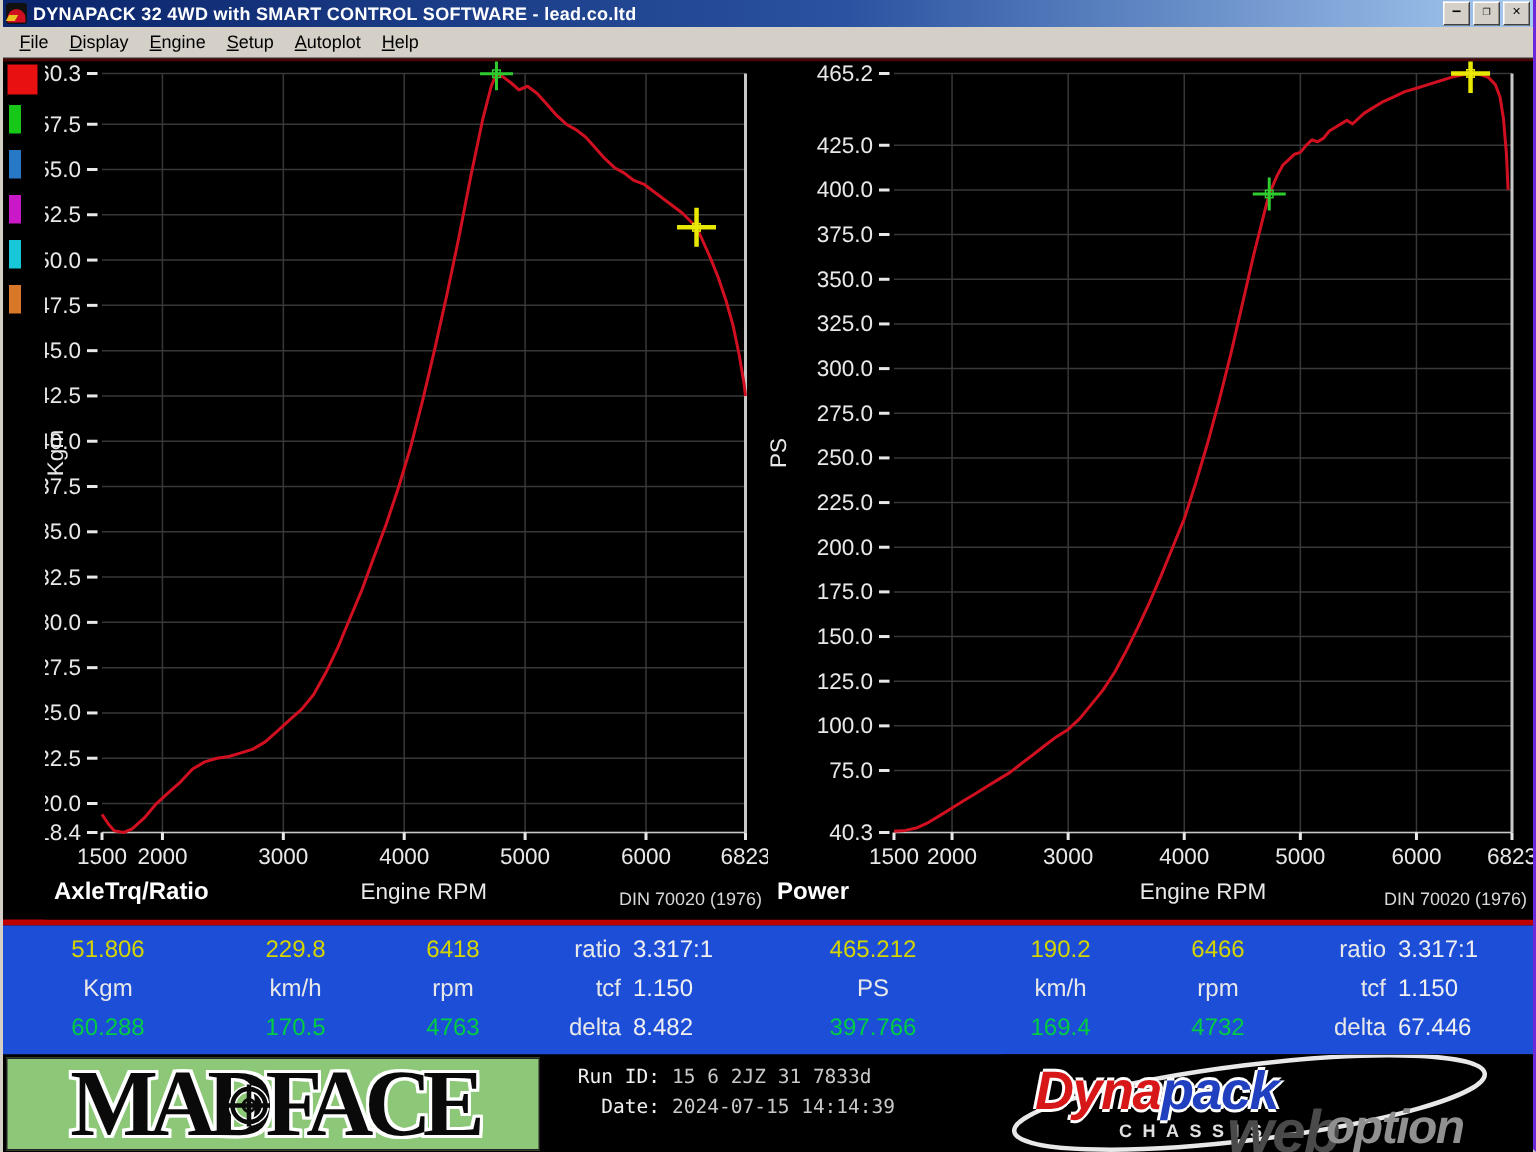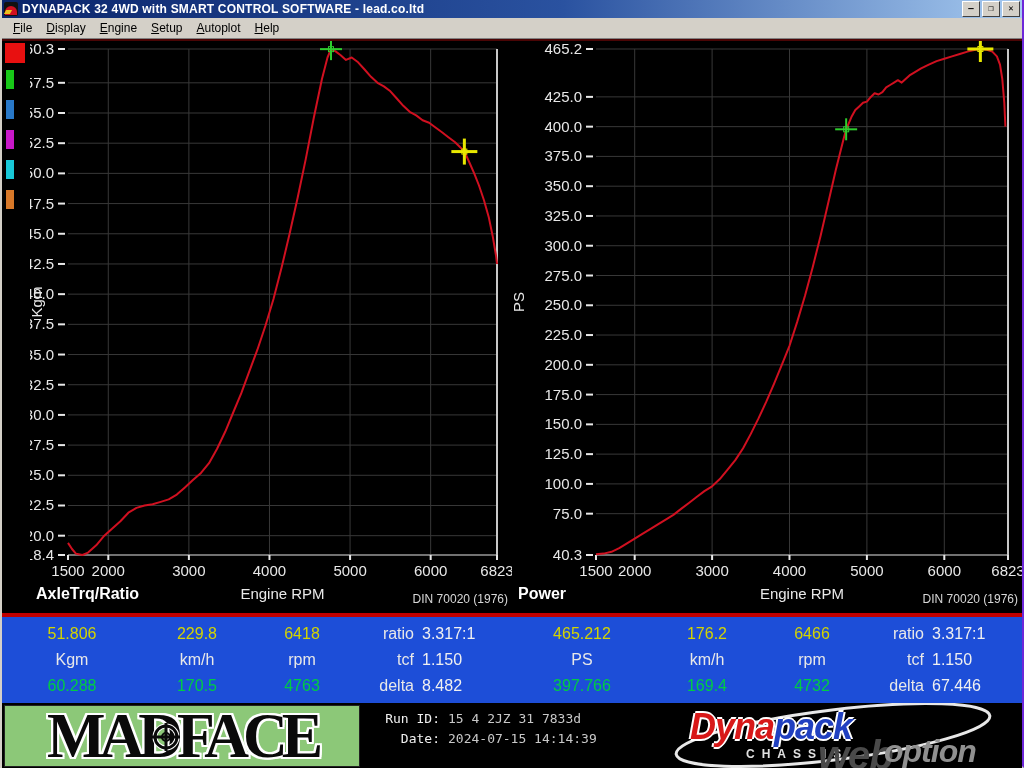--- a/index.html
+++ b/index.html
@@ -288,21 +288,21 @@
       <div class="ro key">tcf</div>
       <div class="ro kv">1.150</div>
       <div class="ro num green">60.288</div>
       <div class="ro num green">170.5</div>
       <div class="ro num green">4763</div>
       <div class="ro key cyan">delta</div>
       <div class="ro kv cyan">8.482</div>
     </div>
     <div class="readout-half">
       <div class="ro num yellow">465.212</div>
-      <div class="ro num yellow">176.2</div>
+      <div class="ro num yellow">190.2</div>
       <div class="ro num yellow">6466</div>
       <div class="ro key">ratio</div>
       <div class="ro kv">3.317:1</div>
       <div class="ro num white">PS</div>
       <div class="ro num white">km/h</div>
       <div class="ro num white">rpm</div>
       <div class="ro key">tcf</div>
       <div class="ro kv">1.150</div>
       <div class="ro num green">397.766</div>
       <div class="ro num green">169.4</div>
@@ -319,21 +319,21 @@
         <circle cx="15" cy="15" r="11" fill="none" stroke="#fff" stroke-width="5"></circle>
         <circle cx="15" cy="15" r="11" fill="none" stroke="#0a0a0a" stroke-width="3"></circle>
         <line x1="15" y1="1" x2="15" y2="29" stroke="#0a0a0a" stroke-width="3"></line>
         <line x1="1" y1="15" x2="29" y2="15" stroke="#0a0a0a" stroke-width="3"></line>
         <circle cx="15" cy="15" r="4" fill="none" stroke="#0a0a0a" stroke-width="2"></circle>
       </svg>
     </div>
     <div class="runinfo">
       <div class="row">
         <span class="lbl">Run ID:</span>
-        <span class="val">15 4 2JZ 31 7833d</span>
+        <span class="val">15 6 2JZ 31 7833d</span>
       </div>
       <div class="row">
         <span class="lbl">Date:</span>
         <span class="val">2024-07-15 14:14:39</span>
       </div>
     </div>
     <div class="dynapack-box">
       <svg class="dyn-swoosh" width="355" height="66">
         <ellipse cx="165" cy="32" rx="158" ry="25" fill="none" stroke="#e8e8e8" stroke-width="3" transform="rotate(-7 165 32)"></ellipse>
       </svg>

